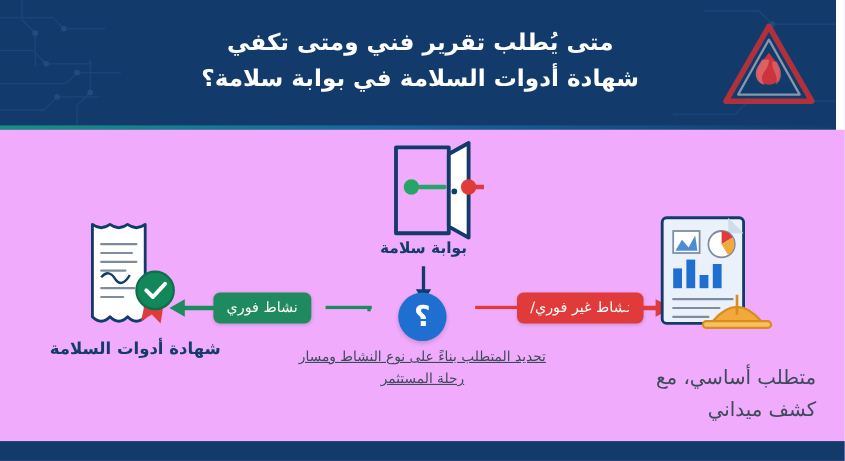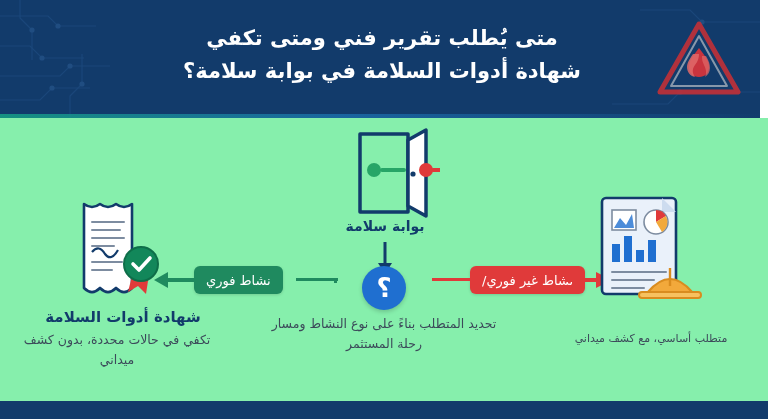--- a/index.html
+++ b/index.html
@@ -36,21 +36,21 @@
   }
   .header-bottom-accent{
     position:absolute;left:0;bottom:0;width:768px;height:4px;
     background:linear-gradient(90deg,#16a085 0%,#1b6ca8 45%,#123b6b 100%);
     opacity:.85;
   }
 
   
   .canvas{
     position:absolute;left:0;top:118px;width:768px;height:301px;
-    background:#86efac;
+    background:#f0abfc;
   }
   .canvas-bottom-bar{
     position:absolute;left:0;bottom:0;width:768px;height:18px;
     background:#123b6b;
   }
 
   
   .door-wrap{position:absolute;left:330px;top:8px;width:110px;height:95px;}
   .door-label{
     position:absolute;left:312px;top:100px;width:146px;
@@ -63,20 +63,21 @@
     position:absolute;left:362px;top:148px;width:44px;height:44px;
     border-radius:50%;background:#1f6fd0;
     color:#fff;font-size:26px;font-weight:bold;
     display:flex;align-items:center;justify-content:center;
     box-shadow:0 2px 4px rgba(0,0,0,.18);
   }
   .center-caption{
     position:absolute;left:268px;top:196px;width:232px;
     text-align:center;color:#3c4a5a;font-size:12.5px;line-height:1.6;
     direction:rtl;
+    text-decoration:underline;
   }
 
   
   .pill{
     position:absolute;height:28px;border-radius:6px;
     color:#fff;font-size:13px;font-weight:normal;
     display:flex;align-items:center;justify-content:center;
     padding:0 12px;direction:rtl;white-space:nowrap;
     box-shadow:0 1px 3px rgba(0,0,0,.15);
   }
@@ -101,22 +102,22 @@
     color:#3c4a5a;font-size:12.5px;line-height:1.6;direction:rtl;
   }
 
   
   .report-art{position:absolute;left:586px;top:74px;width:130px;height:116px;}
   .right-title{
     position:absolute;left:562px;top:190px;width:178px;text-align:center;
     color:#123b6b;font-size:15px;font-weight:bold;direction:rtl;
   }
   .right-sub{
-    position:absolute;left:560px;top:212px;width:182px;text-align:center;
-    color:#3c4a5a;font-size:11px;line-height:1.6;direction:rtl;
+    position:absolute;left:560px;top:212px;width:182px;
+    color:#3c4a5a;font-size:18px;line-height:1.6;direction:rtl;
   }
 </style>
 </head>
 <body>
 
 <div class="header">
 
   <svg class="circuit" viewBox="0 0 768 118" preserveAspectRatio="none">
     <g stroke="#2a5c96" stroke-width="1.2" fill="none">
       <path d="M0 16 H48 L58 26 H96"></path>
@@ -213,21 +214,20 @@
           <path d="M30 66 H60"></path>
           <path d="M30 74 H50"></path>
       </g>
       <path d="M30 56 q7 -8 13 2 q6 8 13 -4" fill="none" stroke="#123b6b" stroke-width="2.2"></path>
       <path d="M72 72 L66 96 L76 90 L84 98 L88 72 Z" fill="#e03a3a"></path>
       <circle cx="79" cy="68" r="17" fill="#12875a" stroke="#0e6e49" stroke-width="2"></circle>
       <path d="M71 68 L77 74 L88 62" fill="none" stroke="#ffffff" stroke-width="3.6" stroke-linecap="round" stroke-linejoin="round"></path>
     </svg>
   </div>
   <div class="left-title">شهادة أدوات السلامة</div>
-  <div class="left-sub">تكفي في حالات محددة، بدون كشف ميداني</div>
 
   <div class="report-art">
     <svg viewBox="0 0 130 116" width="130" height="116">
       <rect x="16" y="6" width="74" height="96" rx="4" fill="#eaf1fa" stroke="#123b6b" stroke-width="2.6"></rect>
       <path d="M76 6 L90 20 L76 20 Z" fill="#cddcef"></path>
       <rect x="26" y="18" width="24" height="20" fill="#ffffff" stroke="#7d8ca0" stroke-width="1.6"></rect>
       <path d="M28 36 L34 26 L40 33 L46 22 L48 36 Z" fill="#1f6fd0" opacity=".8"></path>
       <circle cx="70" cy="30" r="12" fill="#ffffff" stroke="#7d8ca0" stroke-width="1.6"></circle>
       <path d="M70 30 L70 18 a12 12 0 0 1 10 6 Z" fill="#e03a3a"></path>
       <path d="M70 30 L80 24 a12 12 0 0 1 -4 16 Z" fill="#f2a93b"></path>

